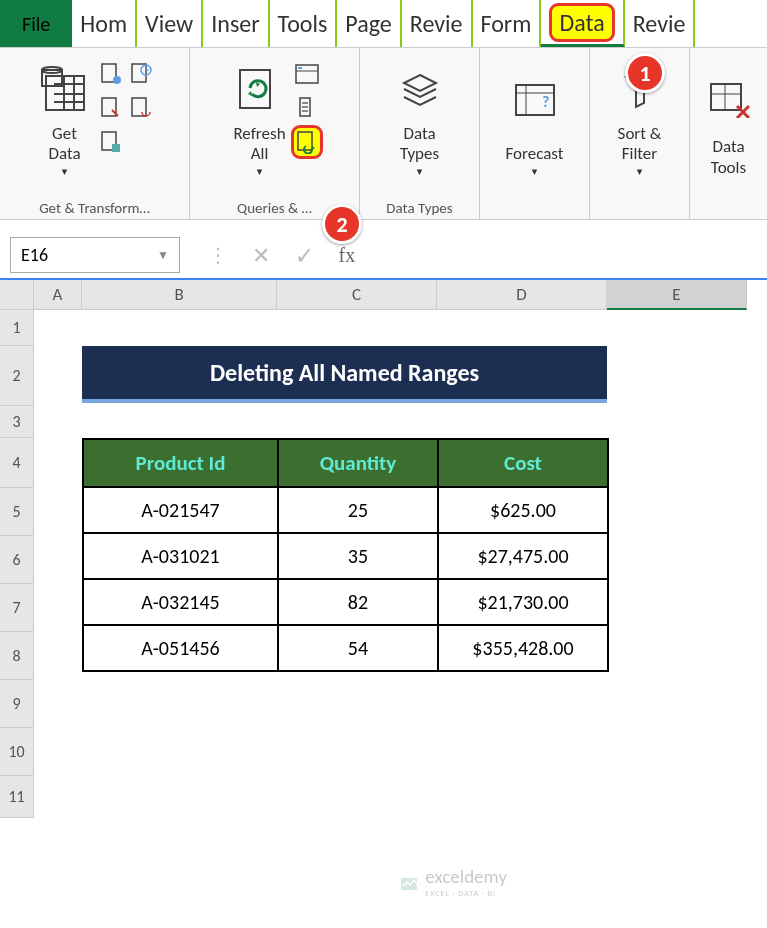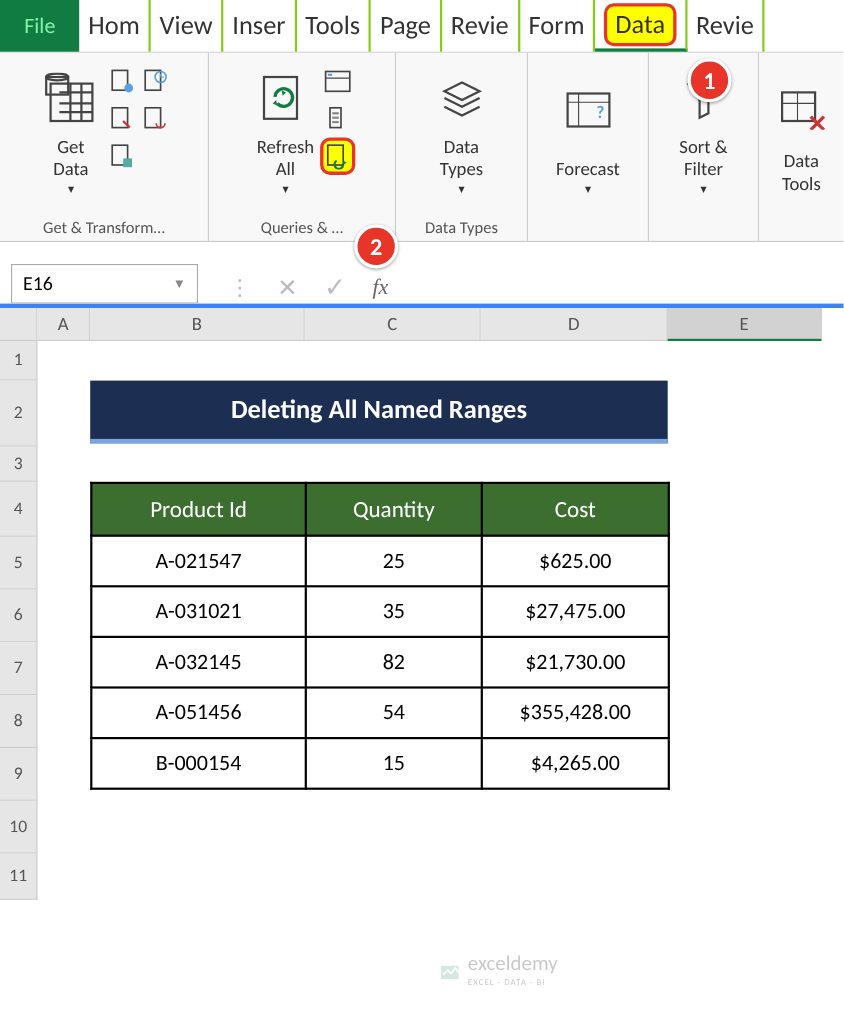--- a/index.html
+++ b/index.html
@@ -1,61 +1,61 @@
 <!DOCTYPE html>
 <html><head>
 <meta charset="utf-8">
 <style>
 * { box-sizing: border-box; margin: 0; padding: 0; }
 body { font-family: "Segoe UI", Calibri, sans-serif; background: #fff; width: 767px; height: 928px; position: relative; overflow: hidden; }
 
 
 .tabs { display: flex; height: 48px; border-bottom: 1px solid #ccc; background: #fff; }
-.tab-file { background: #107c41; color: #86efac; font-size: 20px; padding: 10px 22px; display: flex; align-items: center; }
+.tab-file { background: #107c41; color: #000000; font-size: 20px; padding: 10px 22px; display: flex; align-items: center; }
 .tab { padding: 10px 8px; font-size: 24px; color: #333; border-right: 2px solid #84cc16; display: flex; align-items: center; position: relative; }
 .tab.active { border-bottom: 3px solid #107c41; }
 .highlight-yellow { background: #ffff00; border: 3px solid #e8352a; border-radius: 9px; padding: 2px 7px; }
 
 
 .ribbon { display: flex; height: 172px; border-bottom: 1px solid #ccc; background: #f8f8f8; }
 .ribbon-group { border-right: 1px solid #ccc; padding: 6px 8px 2px 8px; display: flex; flex-direction: column; justify-content: space-between; align-items: center; }
 .ribbon-group-label { font-size: 15px; color: #555; text-align: center; padding-top: 2px; white-space: nowrap; overflow: hidden; text-overflow: ellipsis; width: 100%; }
 .big-btn { display: flex; flex-direction: column; align-items: center; justify-content: flex-end; padding: 4px 6px; font-size: 17px; color: #333; text-align: center; line-height: 1.2; height: 128px; }
 .big-btn .icon-wrap { flex: 1; display: flex; align-items: center; justify-content: center; }
 .small-btns { display: flex; flex-direction: column; gap: 6px; padding-top: 6px; }
 .small-btn { width: 30px; height: 28px; display: flex; align-items: center; justify-content: center; }
 .group-inner { display: flex; align-items: flex-start; }
 .highlight-small { background: #ffff00; border: 3px solid #e8352a; border-radius: 9px; padding: 2px; }
 
 
 .callout { position: absolute; width: 40px; height: 40px; border-radius: 50%; background: #e8352a; border: 3px solid #fff; color: #fff; font-weight: bold; font-size: 22px; display: flex; align-items: center; justify-content: center; z-index: 20; box-shadow: 0 1px 3px rgba(0,0,0,0.4); }
 
 
-.formula-bar { display: flex; align-items: flex-end; height: 48px; border-bottom: 4px solid #3b82f6; margin-top: 12px; }
+.formula-bar { display: flex; align-items: center; height: 48px; border-bottom: 2px solid #3b82f6; margin-top: 12px; }
 .namebox { width: 170px; height: 36px; border: 1px solid #aaa; margin-left: 10px; padding: 4px 10px; font-size: 18px; display: flex; align-items: center; justify-content: space-between; background: #fff; }
 .fx-btns { display: flex; align-items: center; gap: 24px; padding-left: 28px; color: #999; font-size: 20px; }
-.fx-label { font-style: italic; font-family: "Times New Roman", serif; color: #666; }
+.fx-label { font-family: "Times New Roman", serif; color: #666; }
 
 
 .grid { display: flex; }
 .row-hdrs { display: flex; flex-direction: column; }
 .corner { width: 34px; height: 30px; background: #e6e6e6; border-right: 1px solid #ccc; border-bottom: 1px solid #ccc; }
 .row-hdr { width: 34px; background: #e6e6e6; border-right: 1px solid #ccc; border-bottom: 1px solid #ccc; font-size: 16px; color: #555; display: flex; align-items: center; justify-content: center; }
 .cols-area { flex: 1; }
 .col-hdrs { display: flex; height: 30px; }
 .col-hdr { background: #e6e6e6; border-right: 1px solid #ccc; border-bottom: 1px solid #ccc; font-size: 17px; color: #555; display: flex; align-items: center; justify-content: center; }
 .col-hdr.selected { background: #d2d2d2; border-bottom: 2px solid #107c41; }
 .cell-rows { position: relative; }
 
 
 .title-banner { background: #1c2e52; color: #fff; font-weight: bold; font-size: 24px; text-align: center; padding: 12px 0; border-bottom: 4px solid #7aa6e0; }
 
 
 .dtable { border-collapse: collapse; background: #fff; }
-.dtable th { background: #3b6e2f; color: #ffffff; font-size: 21px; font-weight: normal; padding: 10px 18px; border: 2px solid #000; }
+.dtable th { background: #3b6e2f; color: #5eead4; font-size: 21px; font-weight: bold; padding: 10px 18px; border: 2px solid #000; }
 .dtable td { font-size: 20px; padding: 10px 20px; border: 2px solid #000; text-align: center; font-family: Calibri, sans-serif; }
 
 
 .watermark { position: absolute; bottom: 30px; right: 260px; opacity: 0.45; color: #888; font-size: 13px; display: flex; align-items: center; gap: 6px; }
 
 
 svg { display: block; }
 </style>
 </head>
 <body>
@@ -314,25 +314,20 @@
               <tr>
                 <td>A-032145</td>
                 <td>82</td>
                 <td>$21,730.00</td>
               </tr>
               <tr>
                 <td>A-051456</td>
                 <td>54</td>
                 <td>$355,428.00</td>
               </tr>
-              <tr>
-                <td>B-000154</td>
-                <td>15</td>
-                <td>$4,265.00</td>
-              </tr>
             </tbody>
         </table>
       </div>
     </div>
   </div>
 </div>
 
 <div class="watermark">
   <svg width="20" height="20">
       <rect x="2" y="6" width="16" height="12" fill="#6a8" opacity="0.6"></rect>

